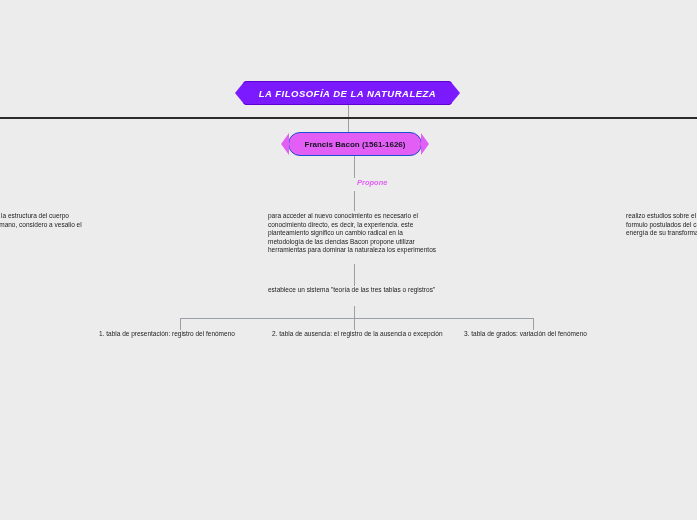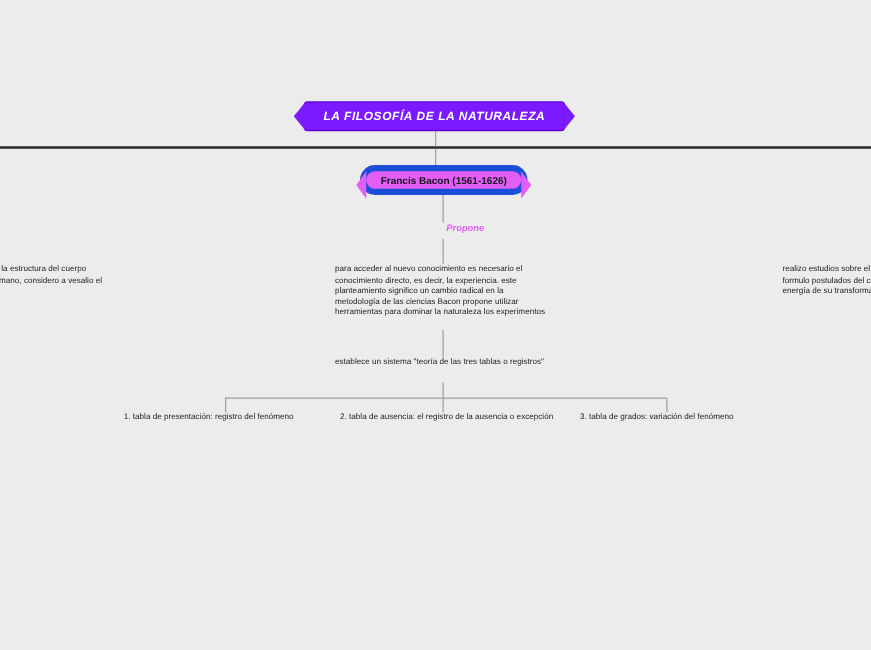--- a/index.html
+++ b/index.html
@@ -85,21 +85,21 @@
   }
 
   
   .node-author {
     position: absolute;
     left: 288px;
     top: 132px;
     width: 134px;
     height: 24px;
     background: #e25ef5;
-    border: 5px solid #1d4ed8;
+    border: 1px solid #1d4ed8;
     border-radius: 12px;
     display: flex;
     align-items: center;
     justify-content: center;
     box-sizing: border-box;
   }
   .node-author::before,
   .node-author::after {
     content: "";
     position: absolute;

